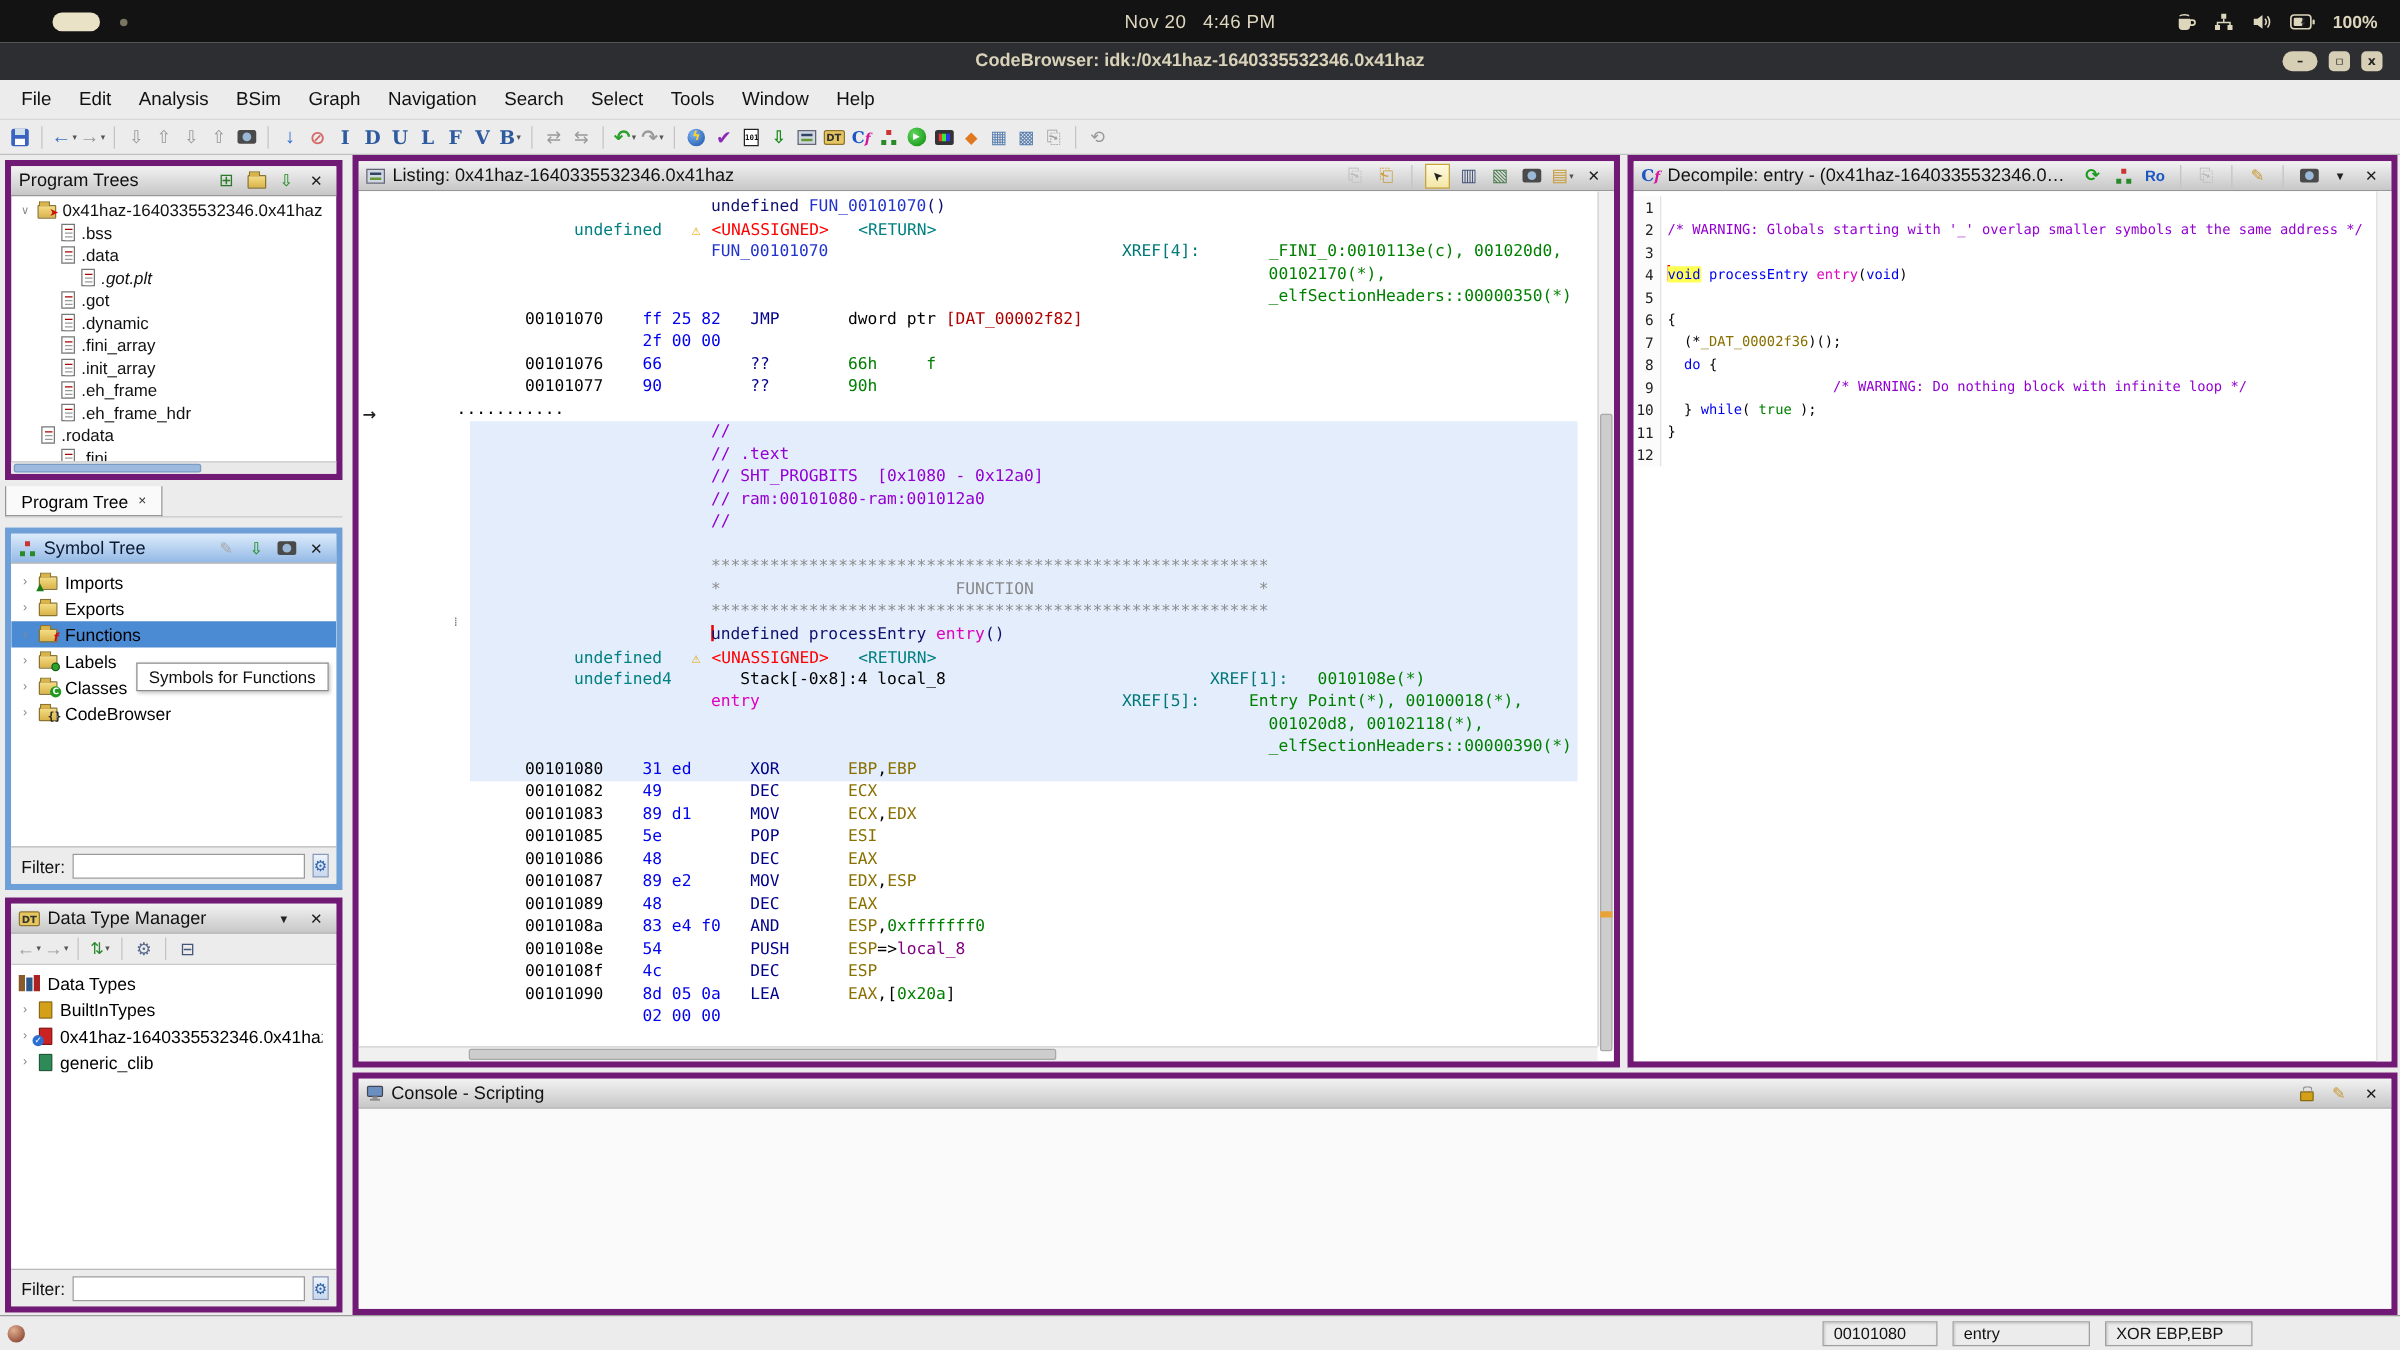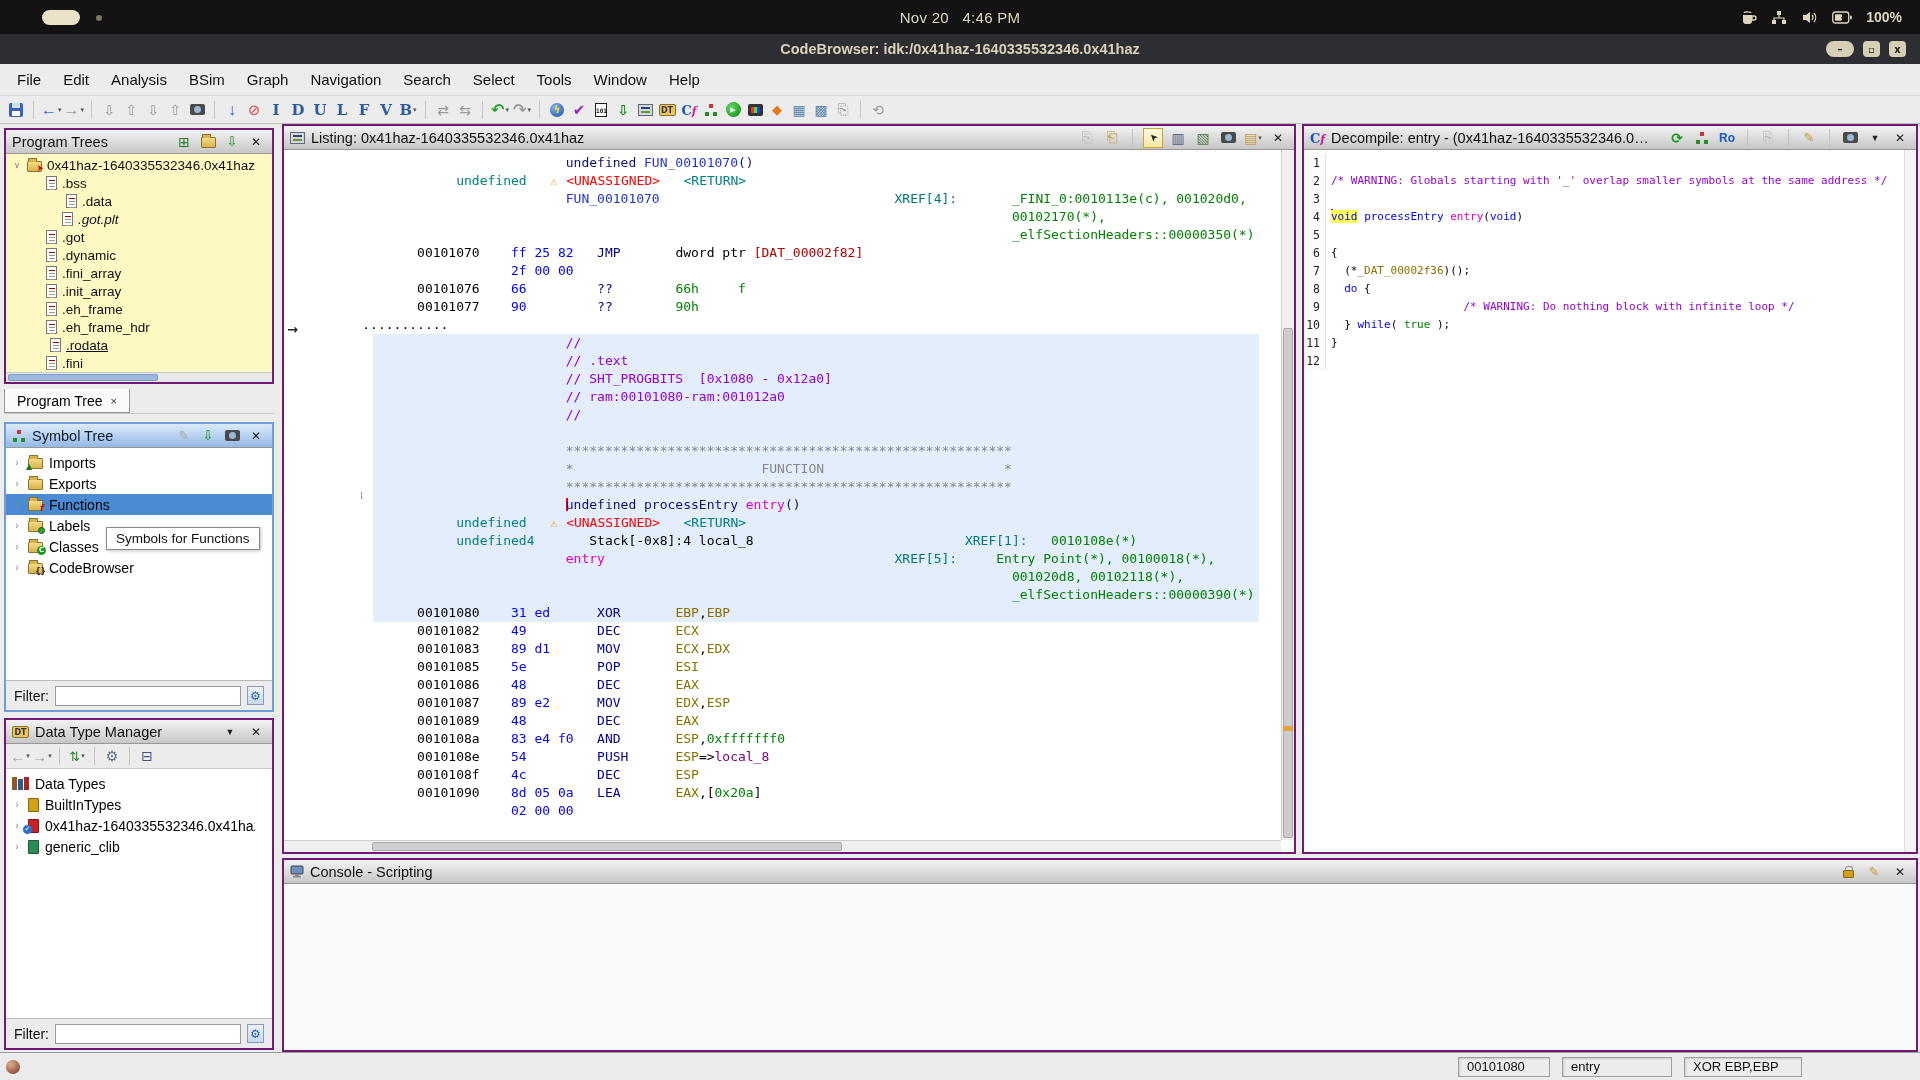--- a/index.html
+++ b/index.html
@@ -25,21 +25,21 @@
 
   
   #menubar { left:0; top:64px; width:1920px; height:32px; background:#ececec; border-bottom:1px solid #d8d8d8; display:flex; align-items:center; padding-left:6px; }
   .mitem { padding:0 11px; font-size:15px; color:#111; }
   #toolbar { left:0; top:96px; width:1920px; height:28px; background:#ececec; border-bottom:1px solid #bfbfbf; display:flex; align-items:center; padding-left:6px; gap:2px; }
   .tbtn { min-width:20px; height:22px; display:flex; align-items:center; justify-content:center; }
   .tsep { width:1px; height:18px; background:#c4c4c4; margin:0 5px; }
   .dd { font-size:7px; color:#555; margin-left:1px; }
 
   
-  .panel { position:absolute; border:2px solid #701a75; background:#fef9c3; }
+  .panel { position:absolute; border:5px solid #701a75; background:#ffffff; }
   .phdr { height:24px; background:linear-gradient(#f2f2f2,#c7c7c7); border-bottom:1px solid #979797; display:flex; align-items:center; gap:6px; padding:0 6px; font-size:14.5px; color:#111; white-space:nowrap; overflow:hidden; }
   .phdr.blue { background:linear-gradient(#dcebfb,#93b9e6); color:#0c1a33; }
   .phdr .spacer { flex:1; }
   .xglyph { font:bold 12px "DejaVu Sans",sans-serif; color:#1a1a1a; }
 
   
   .fold { position:relative; width:15px; height:11px; background:linear-gradient(#f5dc85,#d9b44a); border:1px solid #8a7430; border-radius:1px; flex:none; margin-top:2px; }
   .fold::before { content:""; position:absolute; top:-4px; left:0; width:7px; height:3px; background:#d9b44a; border:1px solid #8a7430; border-bottom:none; border-radius:1px 1px 0 0; }
   .fold .ov { position:absolute; font:bold 9px "DejaVu Sans",sans-serif; right:-2px; bottom:-3px; }
   .ov.fn { color:#c11; font-style:italic; }
@@ -353,21 +353,21 @@
           <span class="tw">∨</span>
           <span class="fold">
             <span class="ov arrow">➤</span>
           </span>
           <span>0x41haz-1640335532346.0x41haz</span>
         </div>
         <div class="trow" style="padding-left: 40px;">
           <span class="pg"></span>
           <span>.bss</span>
         </div>
-        <div class="trow" style="padding-left: 60px;">
+        <div class="trow" style="padding-left: 40px;">
           <span class="pg"></span>
           <span>.data</span>
         </div>
         <div class="trow" style="padding-left: 56px; font-style: italic;">
           <span class="pg"></span>
           <span>.got.plt</span>
         </div>
         <div class="trow" style="padding-left: 40px;">
           <span class="pg"></span>
           <span>.got</span>
@@ -385,21 +385,21 @@
           <span>.init_array</span>
         </div>
         <div class="trow" style="padding-left: 40px;">
           <span class="pg"></span>
           <span>.eh_frame</span>
         </div>
         <div class="trow" style="padding-left: 40px;">
           <span class="pg"></span>
           <span>.eh_frame_hdr</span>
         </div>
-        <div class="trow" style="padding-left: 44px; text-decoration: underline;">
+        <div class="trow" style="padding-left: 24px;">
           <span class="pg"></span>
           <span>.rodata</span>
         </div>
         <div class="trow" style="padding-left: 40px;">
           <span class="pg"></span>
           <span>.fini</span>
         </div>
       </div>
     <div id="pt-hscroll">
         <div class="thumb"></div>

